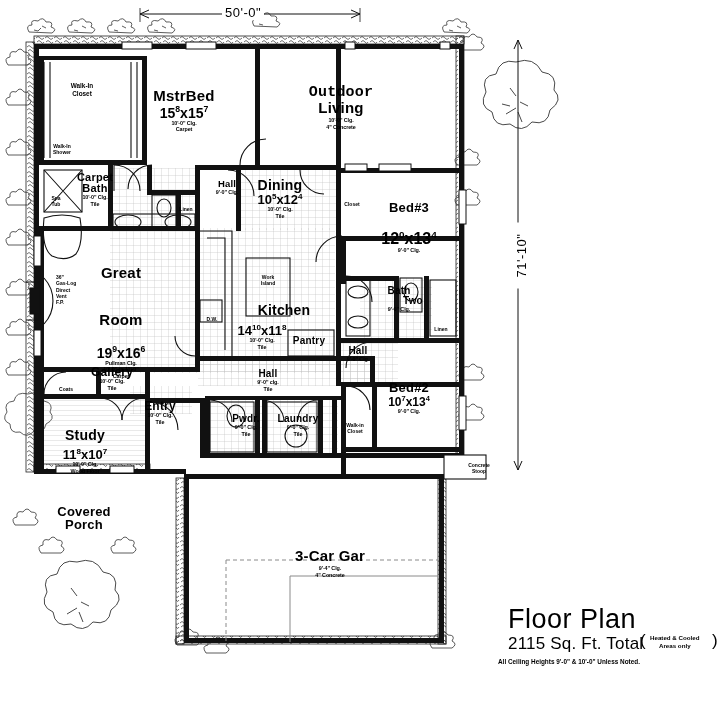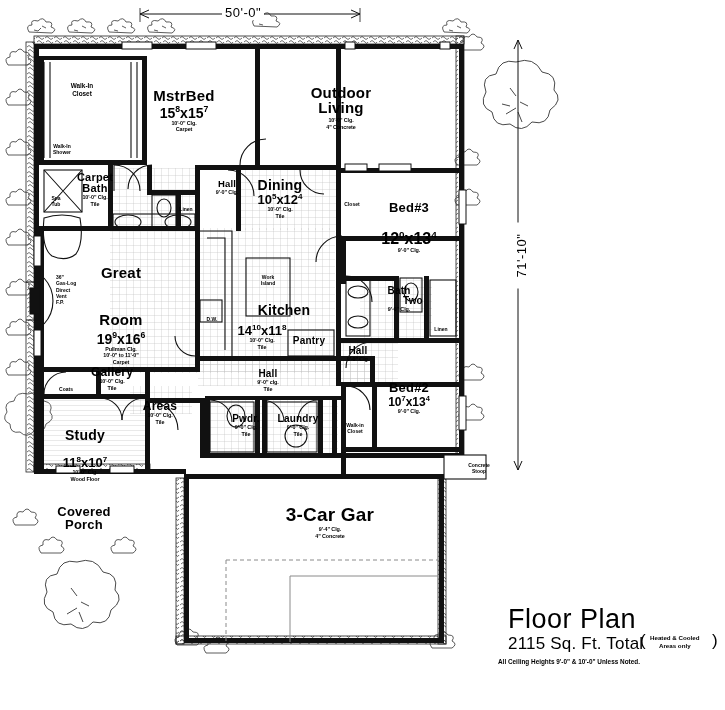--- a/index.html
+++ b/index.html
@@ -347,30 +347,30 @@
 <div class="lbl" style="left:184px;top:88px;">
   <div class="rm" style="font-size:15px;">MstrBed</div>
   <div class="dim" style="font-size:14px;margin-top:2px;">
     <span>15</span><span class="sup">8</span>x<span>15</span><span class="sup">7</span>
   </div>
   <div class="sub">10'-0" Clg.</div>
   <div class="sub">Carpet</div>
 </div>
 
 <div class="lbl" style="left:341px;top:85px;">
-  <div class="rm" style="font-size:15px;">Outdoor</div>
+  <div class="rm" style="font-size:15px;font-family:Liberation Mono, monospace;">Outdoor</div>
   <div class="rm" style="font-size:15px;">Living</div>
   <div class="sub" style="margin-top:2px;">10'-0" Clg.</div>
   <div class="sub">4" Concrete</div>
 </div>
 
 <div class="lbl" style="left:121px;top:265px;">
   <div class="rm" style="font-size:15px;">Great</div>
   <div class="rm" style="font-size:15px;margin-top:32px;">Room</div>
-  <div class="dim" style="font-size:14px;margin-top:4px;">
+  <div class="dim" style="font-size:14px;margin-top:18px;">
     <span>19</span><span class="sup">9</span>x<span>16</span><span class="sup">6</span>
   </div>
   <div class="sub">Pullman Clg.</div>
   <div class="sub">10'-0" to 11'-0"</div>
   <div class="sub">Carpet</div>
 </div>
 
 <div class="lbl note-left tiny" style="left:56px;top:274px;">
   <div>36"</div>
   <div>Gas-Log</div>
@@ -421,53 +421,53 @@
 </div>
 
 <div class="lbl" style="left:399px;top:286px;">
   <div class="rm" style="font-size:10px;">Bath</div>
   <div class="rm" style="font-size:10px;margin-left:28px;">Two</div>
   <div class="sub">9'-0" Clg.</div>
 </div>
 
 <div class="lbl" style="left:85px;top:428px;">
   <div class="rm" style="font-size:14px;">Study</div>
-  <div class="dim" style="font-size:13px;margin-top:14px;">
+  <div class="dim" style="font-size:13px;margin-top:6px;">
     <span>11</span><span class="sup">8</span>x<span>10</span><span class="sup">7</span>
   </div>
   <div class="sub">10'-0" Clg.</div>
   <div class="sub">Wood Floor</div>
 </div>
 
 <div class="lbl" style="left:112px;top:366px;">
   <div class="rm" style="font-size:12px;">Gallery</div>
   <div class="sub">10'-0" Clg.</div>
   <div class="sub">Tile</div>
 </div>
 
 <div class="lbl" style="left:160px;top:400px;">
-  <div class="rm" style="font-size:12px;">Areas</div>
+  <div class="rm" style="font-size:12px;">Entry</div>
   <div class="sub">10'-0" Clg.</div>
   <div class="sub">Tile</div>
 </div>
 
 <div class="lbl" style="left:298px;top:414px;">
   <div class="rm" style="font-size:10px;">Laundry</div>
   <div class="sub">9'-0" Clg.</div>
   <div class="sub">Tile</div>
 </div>
 
 <div class="lbl" style="left:230px;top:414px;margin-left:16px;">
   <div class="rm" style="font-size:10px;">Pwdr.</div>
   <div class="sub">9'-0" Clg.</div>
   <div class="sub">Tile</div>
 </div>
 
 <div class="lbl" style="left:330px;top:505px;">
-  <div class="rm" style="font-size:19px;">3-Car Gar</div>
+  <div class="rm" style="font-size:15px;margin-top:43px;">3-Car Gar</div>
   <div class="sub" style="margin-top:2px;">9'-4" Clg.</div>
   <div class="sub">4" Concrete</div>
 </div>
 
 <div class="lbl" style="left:84px;top:505px;">
   <div class="rm" style="font-size:13px;">Covered</div>
   <div class="rm" style="font-size:13px;">Porch</div>
 </div>
 
 <div class="lbl rm" style="left:309px;top:336px;font-size:10px;">Pantry</div>

